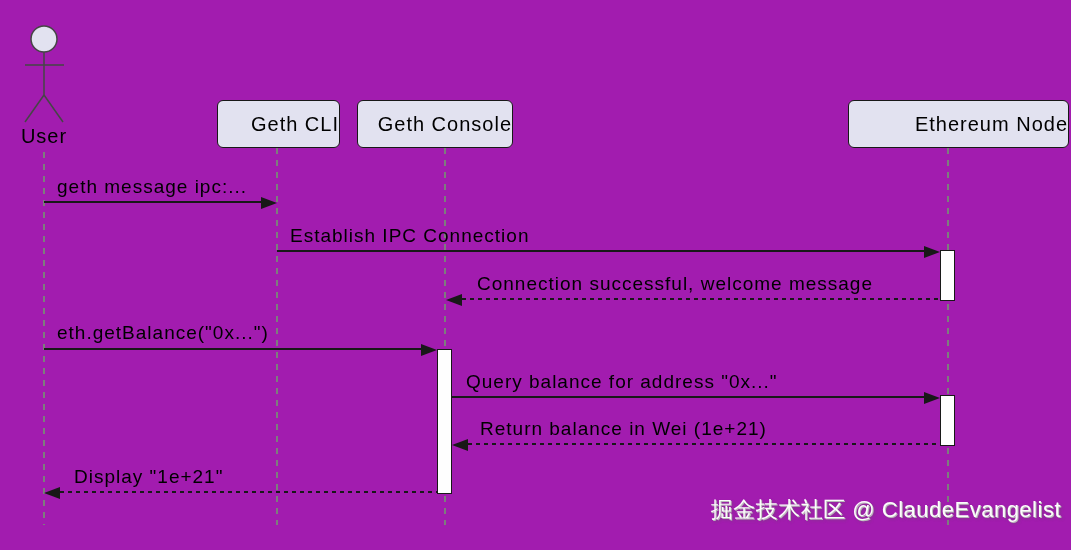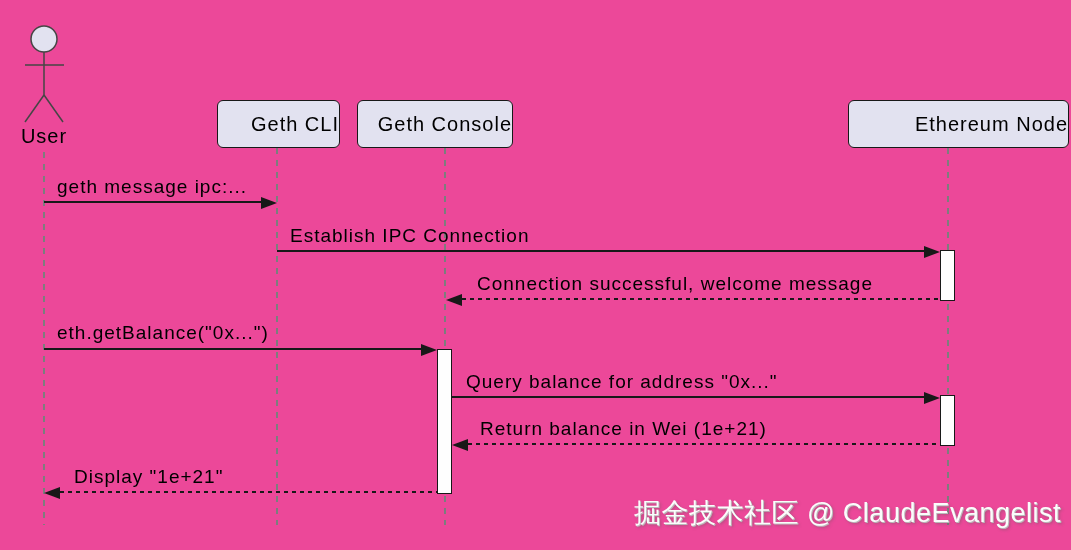--- a/index.html
+++ b/index.html
@@ -1,20 +1,20 @@
 <!DOCTYPE html>
 <html><head>
 <meta charset="utf-8">
 <style>
   html, body { margin: 0; padding: 0; background: #ffffff; }
   .canvas {
     position: relative;
     width: 1071px;
     height: 550px;
-    background: #ec4899;
+    background: #a21caf;
     overflow: hidden;
     font-family: "Liberation Sans", sans-serif;
     color: #000000;
   }
   .lifeline {
     position: absolute;
     width: 2px;
     background: repeating-linear-gradient(180deg, #7d7d7d 0 6px, transparent 6px 12px);
     z-index: 1;
   }
@@ -70,21 +70,21 @@
     position: absolute;
     font-size: 20px;
     letter-spacing: 1px;
     text-align: center;
     z-index: 3;
   }
   .watermark {
     position: absolute;
     top: 495px;
     right: 10px;
-    font-size: 27px;
+    font-size: 22px;
     letter-spacing: 0.5px;
     color: #fcfcfc;
     text-shadow: 1px 1px 0 #b9b9b9, 2px 2px 3px rgba(90,90,90,0.45);
     z-index: 6;
     white-space: nowrap;
   }
 </style>
 </head>
 <body>
 

